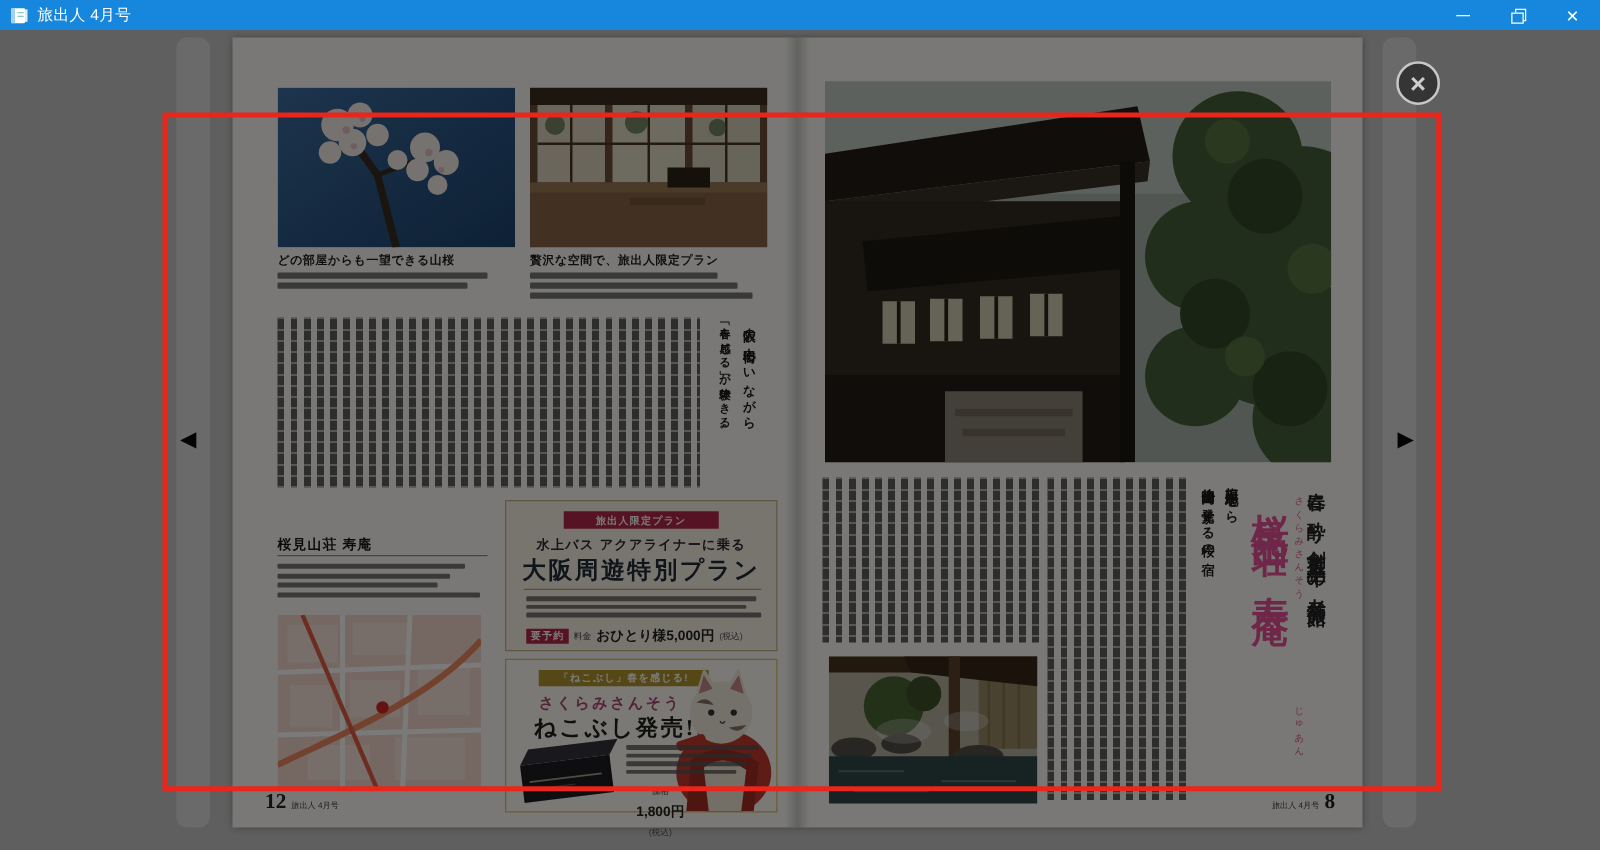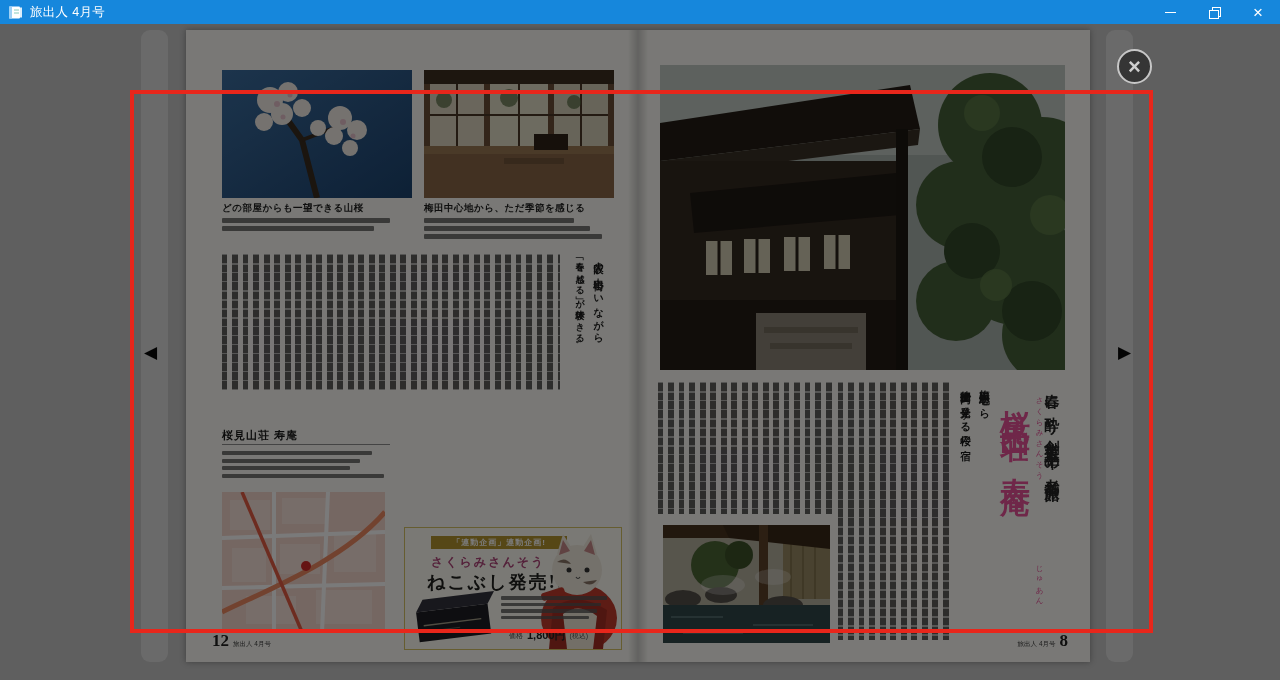--- a/index.html
+++ b/index.html
@@ -179,21 +179,21 @@
           <rect x="110" y="64" width="34" height="16" fill="#2e2218"></rect>
           <rect x="80" y="88" width="60" height="6" fill="#6d5138" opacity=".8"></rect>
         </svg>
       </div>
 
       <div class="cap" style="left:36px; top:172px;">どの部屋からも一望できる山桜</div>
       <div style="position:absolute; left:36px; top:188px;">
         <div class="fline" style="width:168px;"></div>
           <div class="fline" style="width:152px;"></div>
       </div>
-      <div class="cap" style="left:238px; top:172px;">梅田中心地から、ただ季節を感じる</div>
+      <div class="cap" style="left:238px; top:172px;">贅沢な空間で、旅出人限定プラン</div>
       <div style="position:absolute; left:238px; top:188px;">
         <div class="fline" style="width:150px;"></div>
           <div class="fline" style="width:166px;"></div>
           <div class="fline" style="width:178px;"></div>
       </div>
 
       <div class="vcols" style="left:36px; top:224px; width:338px; height:136px;"></div>
 
       <div class="vtext headline" style="left:384px; top:224px; height:158px;">
         <div>大阪の中心街にいながら</div>
@@ -226,23 +226,40 @@
               <line x1="0" y1="96" x2="163" y2="92"></line>
             <line x1="52" y1="0" x2="52" y2="140"></line>
               <line x1="106" y1="0" x2="100" y2="140"></line>
           </g>
           <path d="M0 120 C40 100 120 70 163 20" stroke="#ef8a62" stroke-width="5" fill="none"></path>
           <path d="M20 0 L80 140" stroke="#e45c44" stroke-width="3.5" fill="none"></path>
           <circle cx="84" cy="74" r="5" fill="#d42b2b"></circle>
         </svg>
       </div>
 
+      <div class="promo plan" style="left:218px; top:370px;">
+        <div class="badge" style="left:46px; top:8px; width:124px; height:14px; background:#b5294a;">旅出人限定プラン</div>
+        <div class="plan-lead" style="top:28px;">水上バス アクアライナーに乗る</div>
+        <div class="plan-title" style="top:42px;">大阪周遊特別プラン</div>
+        <div class="rule" style="left:14px; top:70px; width:190px; background:#b5a27a;"></div>
+        <div style="position:absolute; left:16px; top:76px;">
+          <div class="fline" style="width:184px; height:3.5px; margin-bottom:3px;"></div>
+          <div class="fline" style="width:176px; height:3.5px; margin-bottom:3px;"></div>
+          <div class="fline" style="width:188px; height:3.5px;"></div>
+        </div>
+        <div class="price-row" style="left:16px; top:100px;">
+          <span class="badge" style="position:static; width:34px; height:12px; background:#b5294a;">要予約</span>
+          <span class="price-label">料金</span>
+          <span class="price-main">おひとり様5,000円</span>
+          <span class="price-note">(税込)</span>
+        </div>
+      </div>
 
       <div class="promo neko" style="left:218px; top:497px;">
-        <div class="badge" style="left:26px; top:8px; width:136px; height:13px; background:#b4952e;">「連動企画」連動企画!</div>
+        <div class="badge" style="left:26px; top:8px; width:136px; height:13px; background:#b4952e;">「ねこぶし」春を感じる!</div>
         <div class="neko-lead" style="left:26px; top:26px;">さくらみさんそう</div>
         <div class="neko-title" style="left:22px; top:42px;">ねこぶし発売!!</div>
 
         <svg style="position:absolute; right:2px; top:2px; width:86px; height:119px;" viewBox="0 0 86 119">
           <ellipse cx="46" cy="88" rx="38" ry="34" fill="#c23b2c"></ellipse>
           <path d="M20 78 Q44 60 74 80 L70 119 L16 119 Z" fill="#a62e24"></path>
           <path d="M30 84 Q46 72 64 86 L60 119 L34 119 Z" fill="#f0e8d8"></path>
           <circle cx="44" cy="40" r="25" fill="#f2ecdf"></circle>
           <path d="M24 24 L30 4 L40 20 Z" fill="#f2ecdf"></path>
             <path d="M64 24 L58 4 L48 20 Z" fill="#f2ecdf"></path>
@@ -263,21 +280,21 @@
             <line x1="12" y1="34" x2="70" y2="34" stroke="#c9c0a4" stroke-width="1.4" opacity=".8"></line>
             <line x1="12" y1="40" x2="48" y2="40" stroke="#8a8470" stroke-width="1" opacity=".6"></line>
           </g>
         </svg>
         <div style="position:absolute; left:96px; top:68px;">
           <div class="fline" style="width:106px; height:3.5px; margin-bottom:3px;"></div>
           <div class="fline" style="width:100px; height:3.5px; margin-bottom:3px;"></div>
           <div class="fline" style="width:96px; height:3.5px; margin-bottom:3px;"></div>
           <div class="fline" style="width:88px; height:3.5px;"></div>
         </div>
-        <div class="price-row" style="left:104px; top:100px;">
+        <div class="price-row" style="left:104px; top:100px;flex-direction:column;">
           <span class="price-label">価格</span>
           <span class="price-main">1,800円</span>
           <span class="price-note">(税込)</span>
         </div>
       </div>
 
       <div class="footer" style="left:26px;">
         <span class="pageno">12</span>
         <span>旅出人 4月号</span>
       </div>

